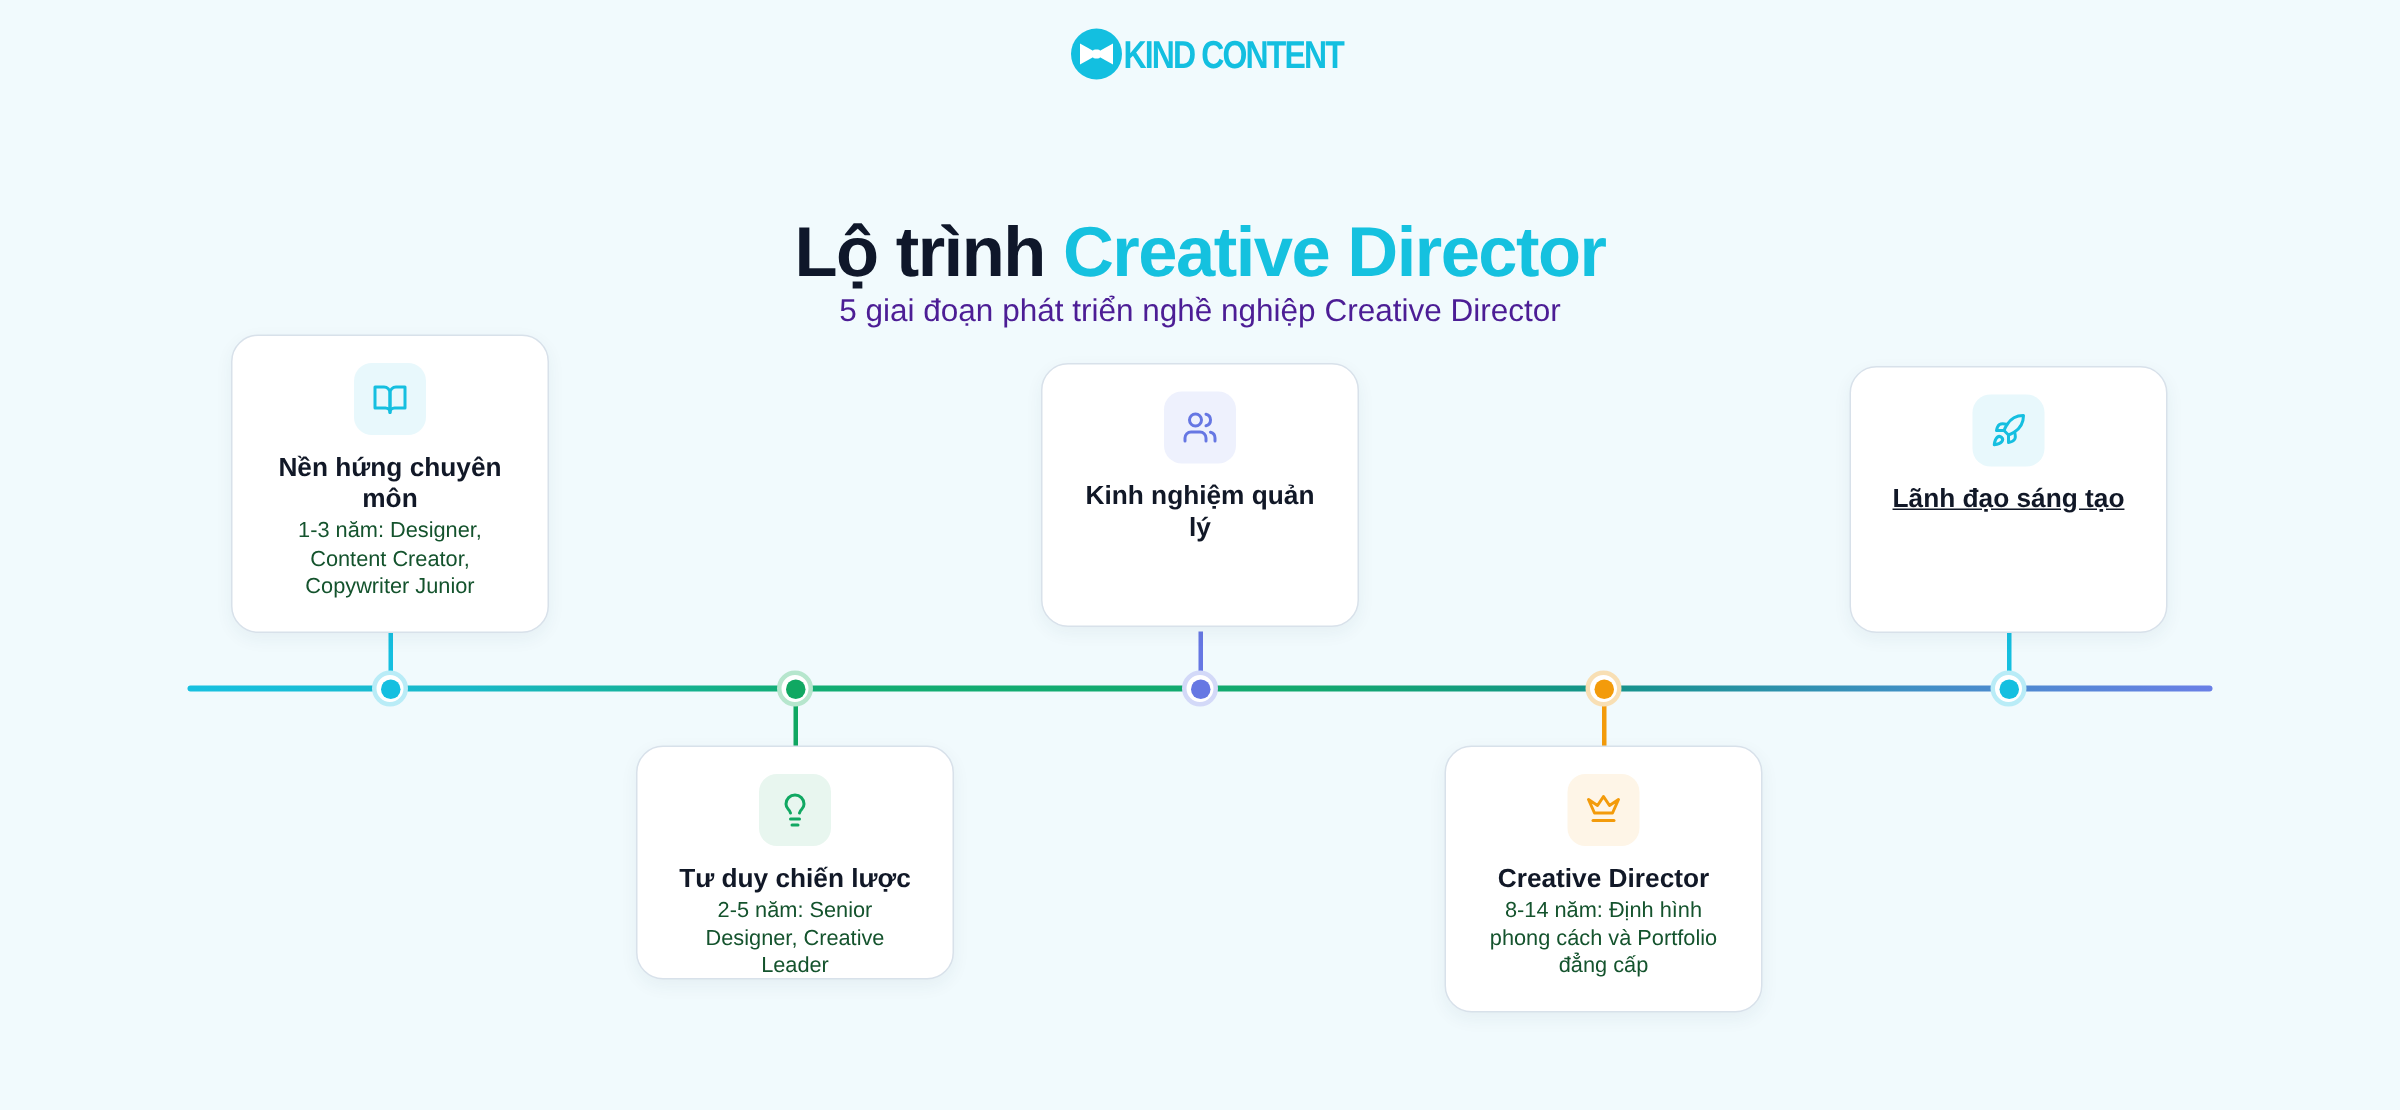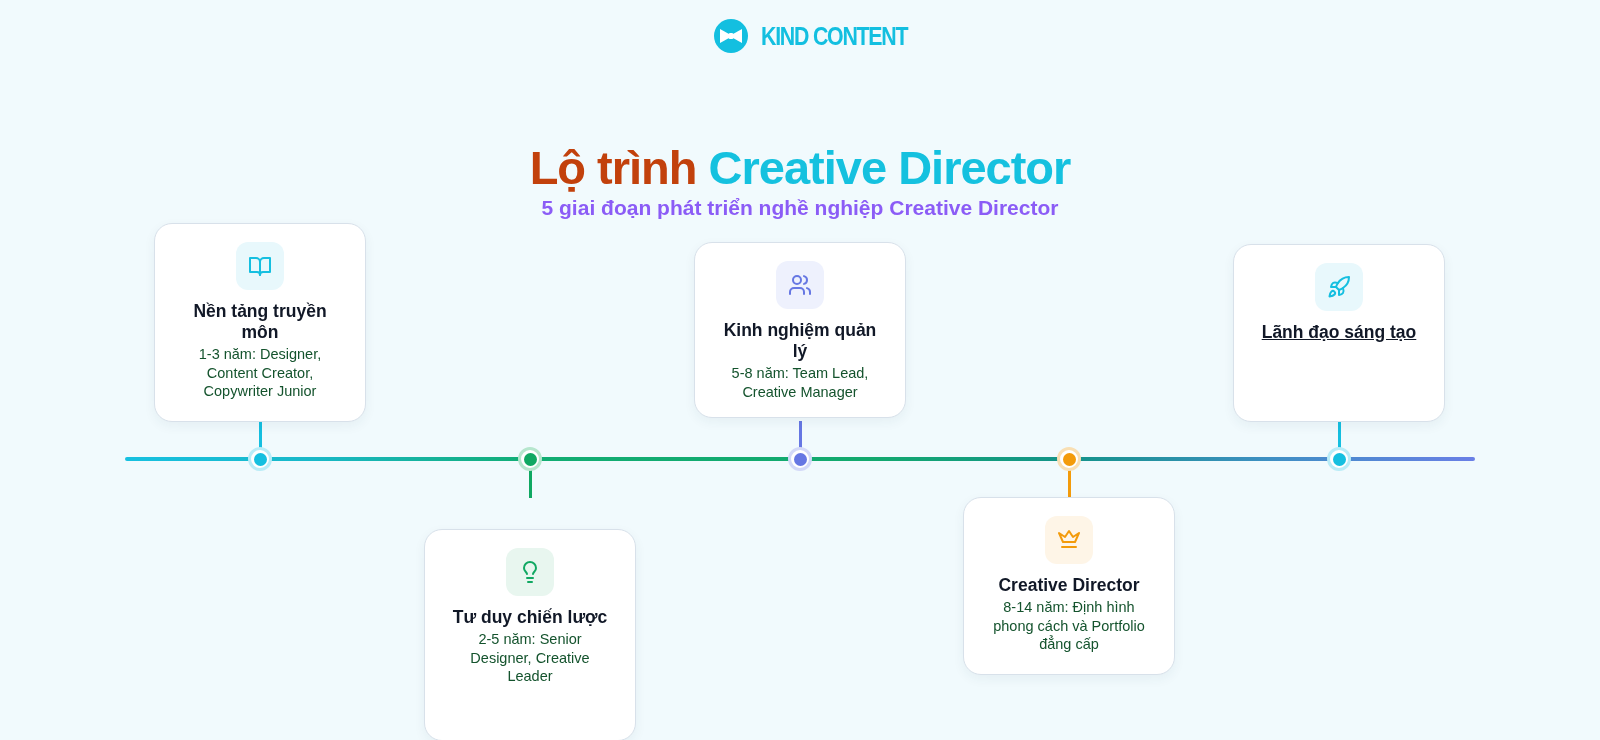--- a/index.html
+++ b/index.html
@@ -5,39 +5,39 @@
   * { box-sizing: border-box; margin: 0; padding: 0; }
   html, body { width: 1600px; height: 740px; overflow: hidden; }
   body {
     background: #f1fafd;
     font-family: "Liberation Sans", "DejaVu Sans", sans-serif;
     position: relative;
     color: #111827;
   }
   .logo {
     position: absolute; top: 18px; left: 713px;
-    display: flex; align-items: center; gap: 12px;
+    display: flex; align-items: center; gap: 0;
   }
   .logo-mark { width: 36px; height: 36px; }
   .logo-text {
     font-family: "Liberation Sans", sans-serif;
     font-weight: 700; font-size: 26px; color: #13bfe0;
     letter-spacing: -1.5px; transform: scaleX(0.82); transform-origin: left center;
     line-height: 36px; white-space: nowrap;
   }
   .title {
     position: absolute; top: 140px; left: 0; width: 1600px;
     text-align: center; font-size: 47px; font-weight: 700; letter-spacing: -1px;
     line-height: 56px;
   }
-  .title .t1 { color: #c2410c; }
+  .title .t1 { color: #0f172a; }
   .title .t2 { color: #15c1df; }
   .subtitle {
     position: absolute; top: 194px; left: 0; width: 1600px;
-    text-align: center; font-size: 21px; color: #8b5cf6; line-height: 28px; font-weight: bold;
+    text-align: center; font-size: 21px; color: #4c1d95; line-height: 28px;
   }
   .line {
     position: absolute; left: 125px; top: 457px; width: 1350px; height: 4px;
     border-radius: 2px;
     background: linear-gradient(90deg, #17c0e0 0%, #19b8c8 14%, #12ad73 30%, #13a96e 55%, #14938a 70%, #3f8fc4 85%, #6a7fe6 100%);
   }
   .stem { position: absolute; width: 3px; }
   .node {
     position: absolute; width: 24px; height: 24px; border-radius: 50%;
     background: #ffffff; border: 3px solid; display: flex; align-items: center; justify-content: center;
@@ -88,29 +88,29 @@
 <div class="node" style="left:248px; top:447px; border-color:#b9ecf7;">
   <div class="dot" style="background:#15bfe0;"></div>
 </div>
 <div class="card" style="left:154px; top:223px; height:199px;">
   <div class="icon-box" style="background:#e8f8fc;">
     <svg viewBox="0 0 24 24" fill="none" stroke="#15bfe0" stroke-width="2" stroke-linecap="round" stroke-linejoin="round">
       <path d="M2 4h6a4 4 0 0 1 4 4v13a3 3 0 0 0-3-3H2z"></path>
       <path d="M22 4h-6a4 4 0 0 0-4 4v13a3 3 0 0 1 3-3h7z"></path>
     </svg>
   </div>
-  <div class="card-title">Nền tảng truyền môn</div>
+  <div class="card-title">Nền hứng chuyên môn</div>
   <div class="card-desc">1-3 năm: Designer, Content Creator, Copywriter Junior</div>
 </div>
 
 <div class="stem" style="left:529px; top:461px; height:37px; background:#10a862;"></div>
 <div class="node" style="left:518px; top:447px; border-color:#b6e6cd;">
   <div class="dot" style="background:#10a862;"></div>
 </div>
-<div class="card" style="left:424px; top:497px; height:212px;margin-top:32px;">
+<div class="card" style="left:424px; top:497px; height:156px;">
   <div class="icon-box" style="background:#e8f6ef;">
     <svg viewBox="0 0 24 24" fill="none" stroke="#10a862" stroke-width="2" stroke-linecap="round" stroke-linejoin="round">
       <path d="M15 14c.2-1 .7-1.7 1.5-2.5A4.8 4.8 0 0 0 18 8 6 6 0 0 0 6 8c0 1 .2 2.2 1.5 3.5.7.7 1.3 1.5 1.5 2.5"></path>
       <path d="M9 18h6"></path>
         <path d="M10 22h4"></path>
     </svg>
   </div>
   <div class="card-title">Tư duy chiến lược</div>
   <div class="card-desc">2-5 năm: Senior Designer, Creative Leader</div>
 </div>
@@ -122,21 +122,20 @@
 <div class="card" style="left:694px; top:242px; height:176px;">
   <div class="icon-box" style="background:#eef1fd;">
     <svg viewBox="0 0 24 24" fill="none" stroke="#6677e3" stroke-width="2" stroke-linecap="round" stroke-linejoin="round">
       <path d="M16 21v-2a4 4 0 0 0-4-4H6a4 4 0 0 0-4 4v2"></path>
       <circle cx="9" cy="7" r="4"></circle>
       <path d="M22 21v-2a4 4 0 0 0-3-3.87"></path>
       <path d="M16 3.13a4 4 0 0 1 0 7.75"></path>
     </svg>
   </div>
   <div class="card-title">Kinh nghiệm quản lý</div>
-  <div class="card-desc">5-8 năm: Team Lead, Creative Manager</div>
 </div>
 
 <div class="stem" style="left:1068px; top:461px; height:37px; background:#f39b0b;"></div>
 <div class="node" style="left:1057px; top:447px; border-color:#f8dfb4;">
   <div class="dot" style="background:#f39b0b;"></div>
 </div>
 <div class="card" style="left:963px; top:497px; height:178px;">
   <div class="icon-box" style="background:#fef5e7;">
     <svg viewBox="0 0 24 24" fill="none" stroke="#f39b0b" stroke-width="2" stroke-linecap="round" stroke-linejoin="round">
       <path d="M2 5l4 9h12l4-9-6 4-4-6-4 6z"></path>

